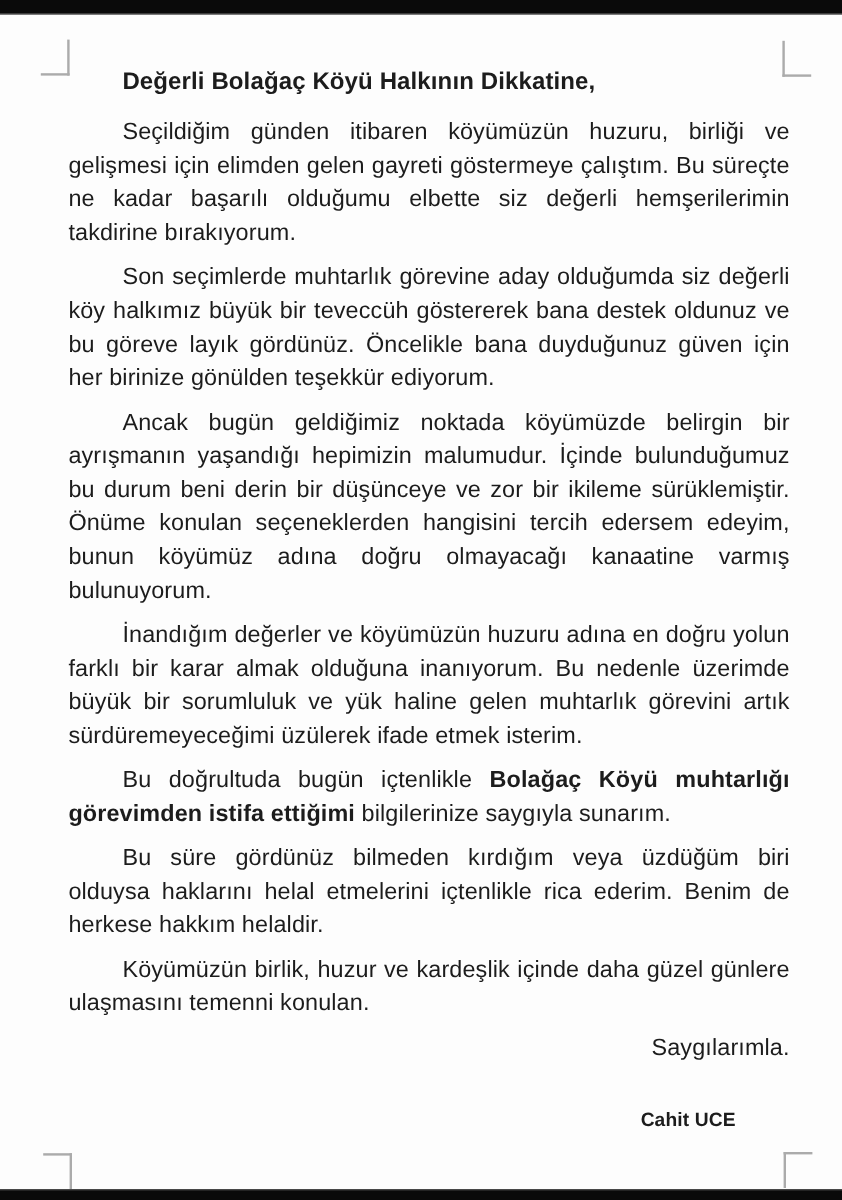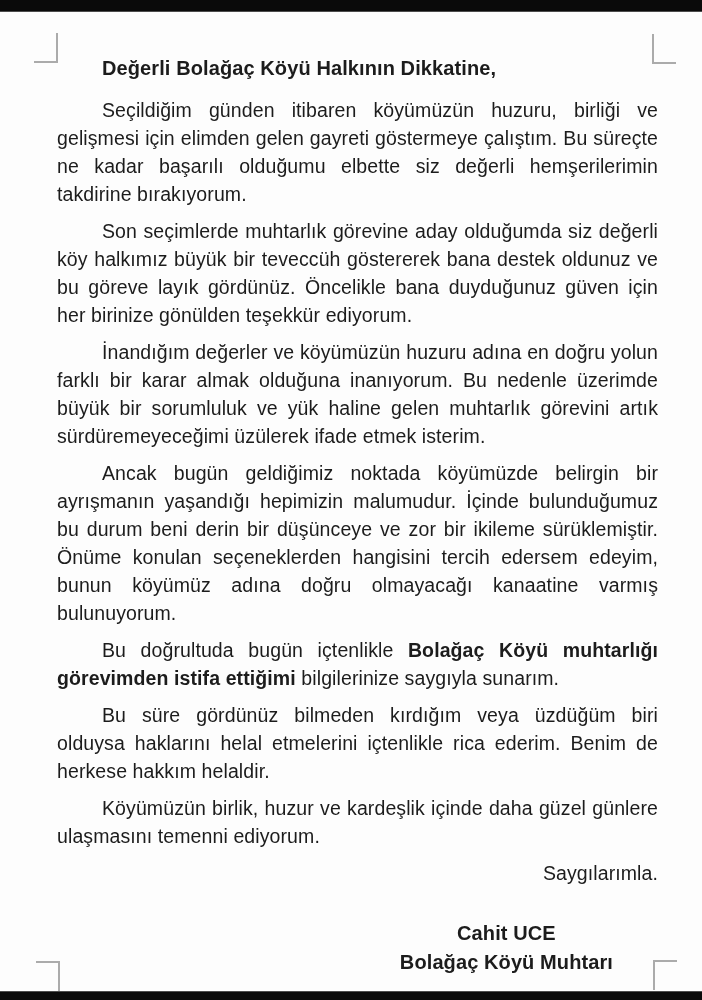--- a/index.html
+++ b/index.html
@@ -60,21 +60,21 @@
     margin-bottom:0;
   }
 
   .signature{
     margin-top:32px;
     margin-left:auto;
     margin-right:45px;
     width:max-content;
     text-align:center;
     font-weight:bold;
-    font-size:20px;
+    font-size:16px;
     line-height:29px;
   }
 </style>
 </head>
 <body>
 
 <div class="page">
 
   <div class="bar bar-top"></div>
 
@@ -84,34 +84,33 @@
   <div class="crop crop-br"></div>
 
   <div class="letter">
 
     <div class="salutation">Değerli Bolağaç Köyü Halkının Dikkatine,</div>
 
     <p class="para">Seçildiğim günden itibaren köyümüzün huzuru, birliği ve gelişmesi için elimden gelen gayreti göstermeye çalıştım. Bu süreçte ne kadar başarılı olduğumu elbette siz değerli hemşerilerimin takdirine bırakıyorum.</p>
 
     <p class="para">Son seçimlerde muhtarlık görevine aday olduğumda siz değerli köy halkımız büyük bir teveccüh göstererek bana destek oldunuz ve bu göreve layık gördünüz. Öncelikle bana duyduğunuz güven için her birinize gönülden teşekkür ediyorum.</p>
 
+    <p class="para">Ancak bugün geldiğimiz noktada köyümüzde belirgin bir ayrışmanın yaşandığı hepimizin malumudur. İçinde bulunduğumuz bu durum beni derin bir düşünceye ve zor bir ikileme sürüklemiştir. Önüme konulan seçeneklerden hangisini tercih edersem edeyim, bunun köyümüz adına doğru olmayacağı kanaatine varmış bulunuyorum.</p>
+
     <p class="para">İnandığım değerler ve köyümüzün huzuru adına en doğru yolun farklı bir karar almak olduğuna inanıyorum. Bu nedenle üzerimde büyük bir sorumluluk ve yük haline gelen muhtarlık görevini artık sürdüremeyeceğimi üzülerek ifade etmek isterim.</p>
-
-    <p class="para">Ancak bugün geldiğimiz noktada köyümüzde belirgin bir ayrışmanın yaşandığı hepimizin malumudur. İçinde bulunduğumuz bu durum beni derin bir düşünceye ve zor bir ikileme sürüklemiştir. Önüme konulan seçeneklerden hangisini tercih edersem edeyim, bunun köyümüz adına doğru olmayacağı kanaatine varmış bulunuyorum.</p>
 
     <p class="para"><span>Bu doğrultuda bugün içtenlikle </span><span class="bold">Bolağaç Köyü muhtarlığı görevimden istifa ettiğimi</span><span> bilgilerinize saygıyla sunarım.</span></p>
 
     <p class="para">Bu süre gördünüz bilmeden kırdığım veya üzdüğüm biri olduysa haklarını helal etmelerini içtenlikle rica ederim. Benim de herkese hakkım helaldir.</p>
 
-    <p class="para">Köyümüzün birlik, huzur ve kardeşlik içinde daha güzel günlere ulaşmasını temenni ediyorum.</p>
+    <p class="para">Köyümüzün birlik, huzur ve kardeşlik içinde daha güzel günlere ulaşmasını temenni konulan.</p>
 
     <p class="para closing">Saygılarımla.</p>
 
     <div class="signature">
       <div>Cahit UCE</div>
-      <div>Bolağaç Köyü Muhtarı</div>
     </div>
 
   </div>
 
   <div class="bar bar-bottom"></div>
 
 </div>
 
 </body></html>

